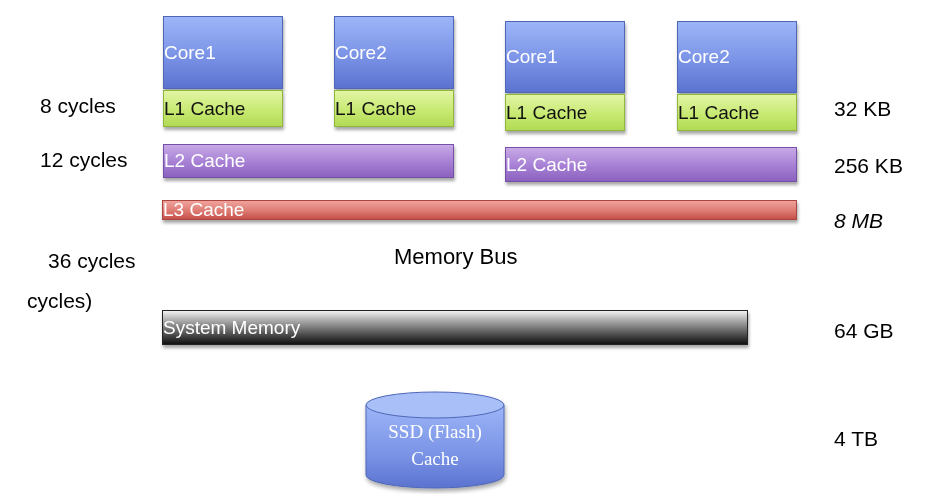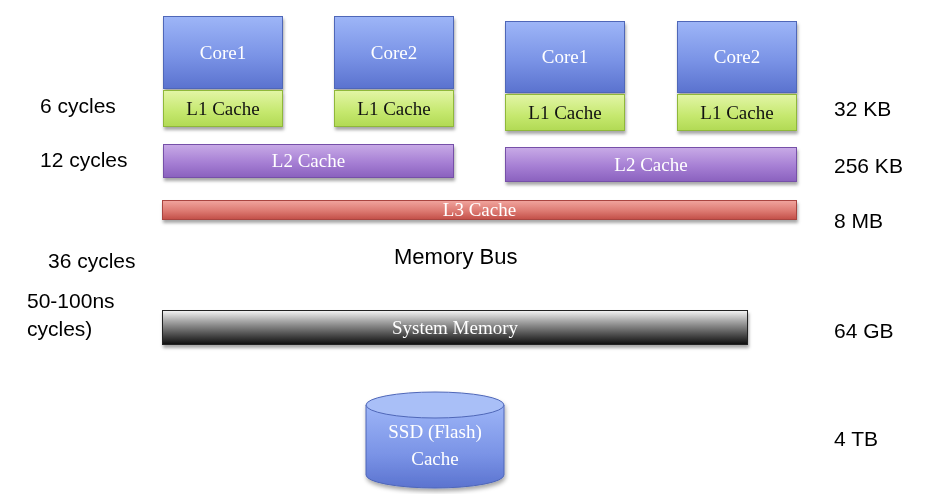--- a/index.html
+++ b/index.html
@@ -1,20 +1,20 @@
 <!DOCTYPE html>
 <html><head>
 <meta charset="utf-8">
 <style>
   html, body { margin: 0; padding: 0; background: #ffffff; }
   body { width: 943px; height: 496px; position: relative; overflow: hidden; font-family: "Liberation Sans", sans-serif; }
   .abs { position: absolute; }
   .box {
-    position: absolute; display: flex; align-items: center; justify-content: center;
-    box-sizing: border-box; font-family: Liberation Serif, serif; font-size: 19px;
+    position: absolute; display: flex; align-items: center; 
+    box-sizing: border-box; font-family: Liberation Sans, sans-serif; font-size: 19px;
     box-shadow: 1px 3px 3px rgba(0,0,0,0.35);
   }
   .core {
     background: linear-gradient(to bottom, #9db5f7 0%, #7a93e6 55%, #5b73cf 100%);
     border: 1px solid #4f67b8; color: #ffffff;
   }
   .l1 {
     background: linear-gradient(to bottom, #e2f5a5 0%, #c5e86e 60%, #b2da55 100%);
     border: 1px solid #8fb83a; color: #111111;
   }
@@ -97,25 +97,24 @@
   <g filter="url(#ds)">
     <path d="M6 15 L6 85 A69 13 0 0 0 144 85 L144 15 Z" fill="url(#diskGrad)" stroke="#4f67b8" stroke-width="1"></path>
     <ellipse cx="75" cy="15" rx="69" ry="13" fill="#a9bff7" stroke="#4f67b8" stroke-width="1"></ellipse>
   </g>
 </svg>
 <div class="disk-text" style="left:360px;top:419px;width:150px;">
   <div>SSD (Flash)</div>
   <div>Cache</div>
 </div>
 
-<div class="label" style="left:40px;top:93px;">6 cycles</div>
+<div class="label" style="left:40px;top:93px;">8 cycles</div>
 <div class="label" style="left:40px;top:147px;">12 cycles</div>
 <div class="label" style="left:48px;top:204px;margin-top:44px;">36 cycles</div>
 <div class="label" style="left:27px;top:287px;line-height:28px;">
-  <div>50-100ns</div>
   <div>cycles)</div>
 </div>
 
 <div class="label" style="left:834px;top:96px;">32 KB</div>
 <div class="label" style="left:834px;top:153px;">256 KB</div>
-<div class="label" style="left:834px;top:208px;">8 MB</div>
+<div class="label" style="left:834px;top:208px;font-style:italic;">8 MB</div>
 <div class="label" style="left:834px;top:318px;">64 GB</div>
 <div class="label" style="left:834px;top:426px;">4 TB</div>
 
 </body></html>

